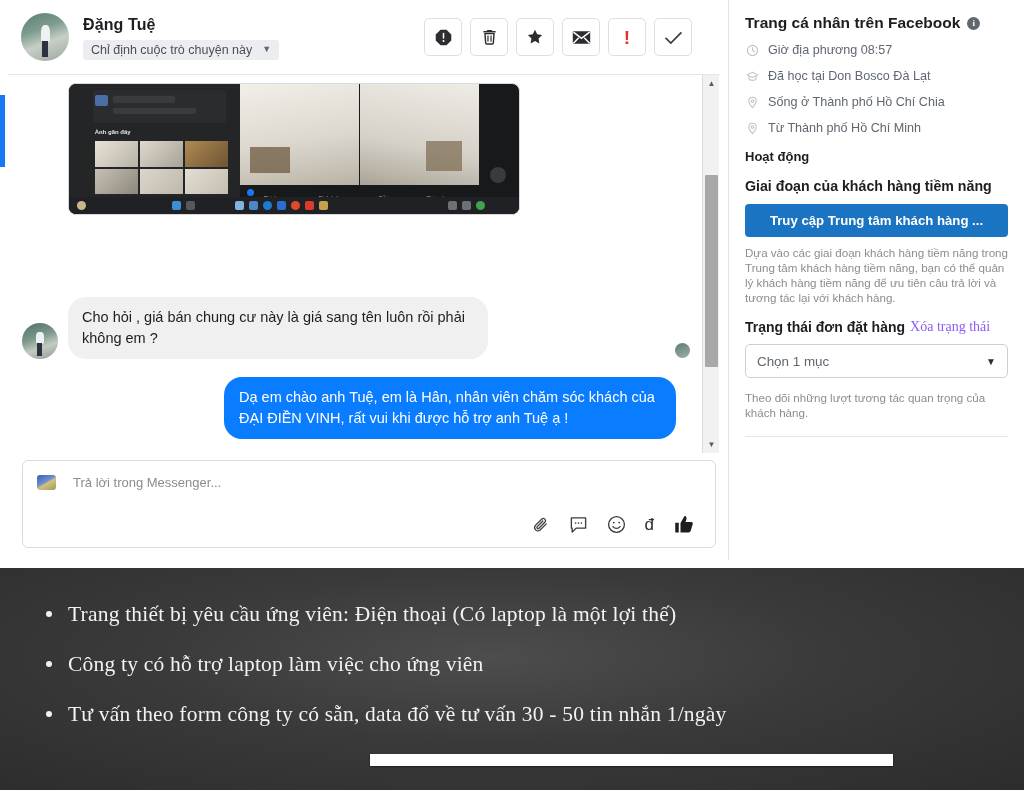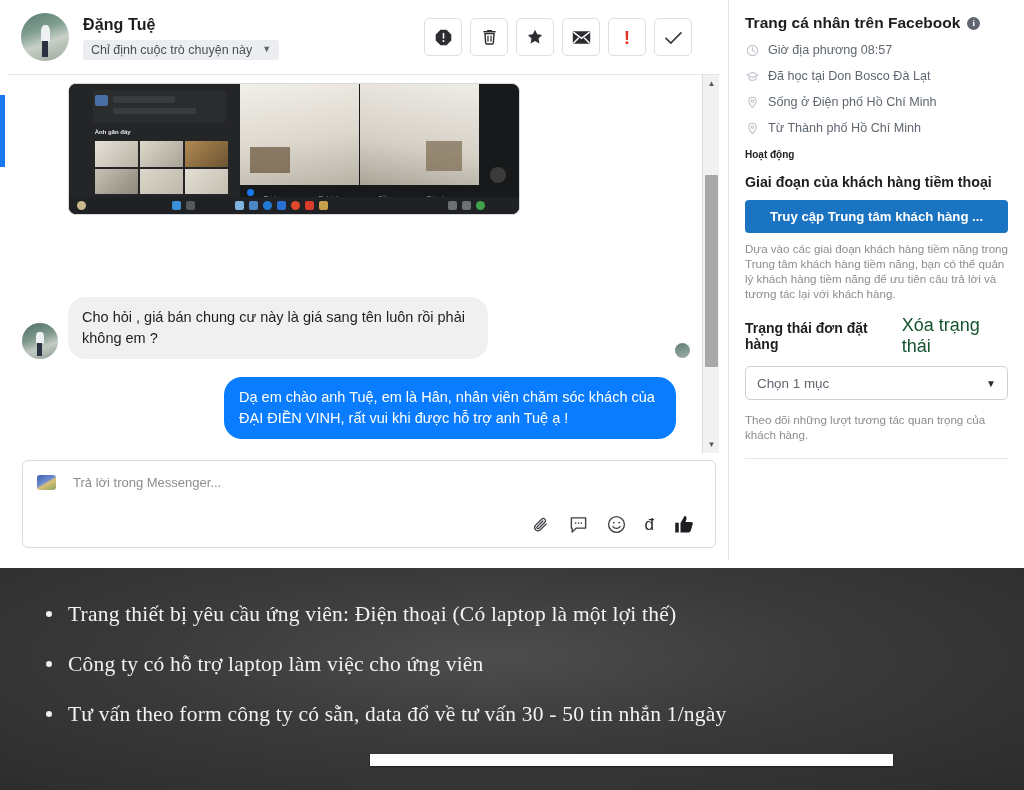--- a/index.html
+++ b/index.html
@@ -263,39 +263,39 @@
     font-family: "Liberation Serif", serif;
   }
   .sb-list { margin-top: 11px; }
   .sb-item {
     display: flex; align-items: center; gap: 9px; margin-bottom: 11px;
     font-size: 12.6px; color: #606770; line-height: 15px;
   }
   .sb-item .ic { width: 14px; flex: 0 0 14px; display: flex; justify-content: center; color: #bec3c9; }
 
   .sb-h2 {
-    margin-top: 13px; font-size: 10px; font-weight: bold; color: #1c1e21;
+    margin-top: 13px; font-size: 13px; font-weight: bold; color: #1c1e21;
   }
   .sb-h3 {
     margin-top: 14px; font-size: 14.2px; font-weight: bold; color: #1c1e21;
   }
   .cta-btn {
     margin-top: 10px; width: 100%; height: 33px;
     background: #1b74c2; color: #fff; border: none; border-radius: 4px;
     font-size: 13.2px; font-weight: bold; cursor: pointer;
     font-family: "Liberation Sans", sans-serif;
   }
   .sb-note {
     margin-top: 8px; font-size: 11.6px; color: #8a8d91; line-height: 15px;
   }
   .sb-row-head {
     margin-top: 14px; display: flex; align-items: center; gap: 5px;
   }
   .sb-row-head .lbl { font-size: 14px; font-weight: bold; color: #1c1e21; }
-  .sb-row-head .link { font-size: 18px; color: #14532d; cursor: pointer; }
+  .sb-row-head .link { font-size: 14px; color: #8b5cf6; cursor: pointer; font-family: Liberation Serif, serif; }
   .sb-select {
     margin-top: 9px; width: 100%; height: 34px;
     border: 1px solid #ccd0d5; border-radius: 5px; background: #fff;
     display: flex; align-items: center; justify-content: space-between;
     padding: 0 11px; font-size: 13.4px; color: #606770; cursor: pointer;
   }
   .sb-select .caret { font-size: 10px; color: #2b2d31; }
   .sb-foot {
     margin-top: 12px; font-size: 11.6px; color: #8a8d91; line-height: 15px;
   }
@@ -531,35 +531,35 @@
           </span>
           <span>Đã học tại Don Bosco Đà Lạt</span>
         </div>
         <div class="sb-item">
           <span class="ic">
             <svg width="13" height="13" viewBox="0 0 24 24" aria-hidden="true">
               <path d="M12 2.4c-3.8 0-6.8 3-6.8 6.8 0 5 6.8 12.4 6.8 12.4s6.8-7.4 6.8-12.4c0-3.8-3-6.8-6.8-6.8z" fill="none" stroke="#bec3c9" stroke-width="2"></path>
               <circle cx="12" cy="9.2" r="2.4" fill="none" stroke="#bec3c9" stroke-width="2"></circle>
             </svg>
           </span>
-          <span>Sống ở Điện phố Hồ Chí Minh</span>
+          <span>Sống ở Thành phố Hồ Chí Chia</span>
         </div>
         <div class="sb-item">
           <span class="ic">
             <svg width="13" height="13" viewBox="0 0 24 24" aria-hidden="true">
               <path d="M12 2.4c-3.8 0-6.8 3-6.8 6.8 0 5 6.8 12.4 6.8 12.4s6.8-7.4 6.8-12.4c0-3.8-3-6.8-6.8-6.8z" fill="none" stroke="#bec3c9" stroke-width="2"></path>
               <circle cx="12" cy="9.2" r="2.4" fill="none" stroke="#bec3c9" stroke-width="2"></circle>
             </svg>
           </span>
           <span>Từ Thành phố Hồ Chí Minh</span>
         </div>
       </div>
 
       <div class="sb-h2">Hoạt động</div>
-      <div class="sb-h3">Giai đoạn của khách hàng tiềm thoại</div>
+      <div class="sb-h3">Giai đoạn của khách hàng tiềm năng</div>
       <button class="cta-btn">Truy cập Trung tâm khách hàng ...</button>
       <div class="sb-note">Dựa vào các giai đoạn khách hàng tiềm năng trong Trung tâm khách hàng tiềm năng, bạn có thể quản lý khách hàng tiềm năng để ưu tiên câu trả lời và tương tác lại với khách hàng.</div>
 
       <div class="sb-row-head">
         <span class="lbl">Trạng thái đơn đặt hàng</span>
         <span class="link">Xóa trạng thái</span>
       </div>
       <div class="sb-select">
         <span>Chọn 1 mục</span>
         <span class="caret">▼</span>

